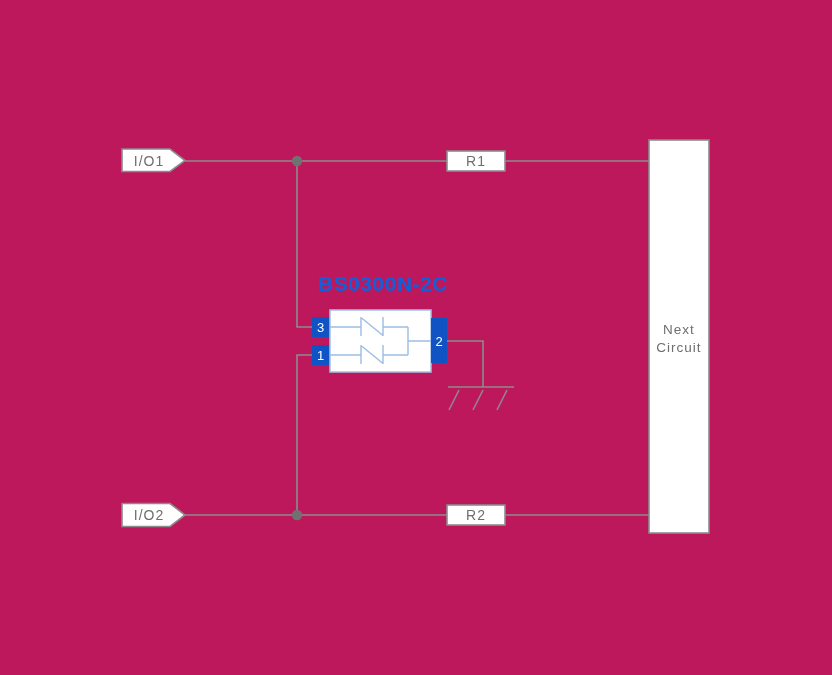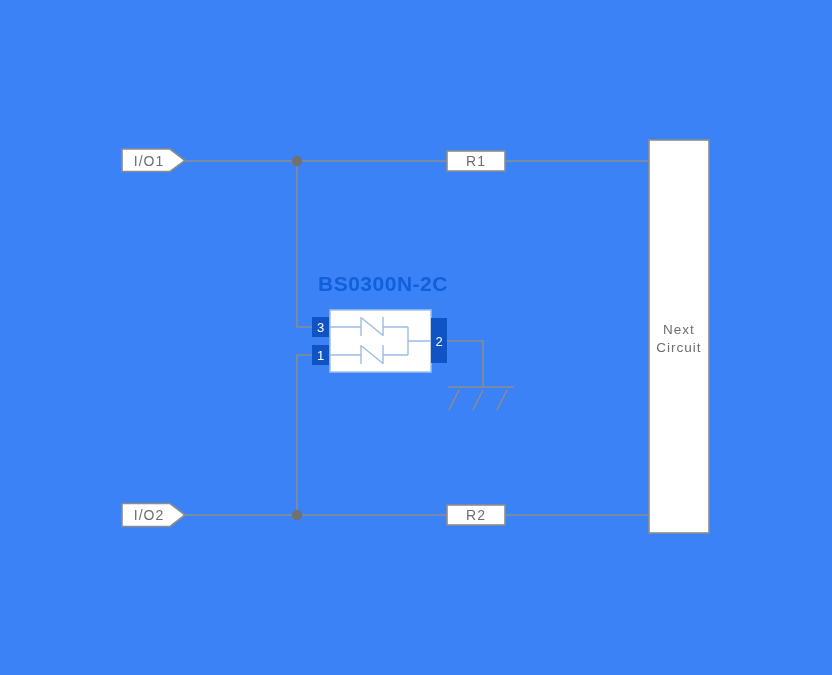--- a/index.html
+++ b/index.html
@@ -1,20 +1,20 @@
 <!DOCTYPE html>
 <html><head>
 <meta charset="utf-8">
 <style>
   html, body { margin: 0; padding: 0; background: #ffffff; }
   .canvas {
     position: relative;
     width: 832px;
     height: 675px;
-    background: #3b82f6;
+    background: #be185d;
     font-family: "Liberation Sans", sans-serif;
     overflow: hidden;
   }
   svg { display: block; }
   .wire   { stroke: #8c8c8c; stroke-width: 1.6; fill: none; }
   .gbox   { fill: #ffffff; stroke: #8c8c8c; stroke-width: 1.6; }
   .tag    { fill: #ffffff; stroke: #8c8c8c; stroke-width: 1.6; }
   .lbl {
     font-family: "Liberation Sans", sans-serif;
     font-size: 14px;

